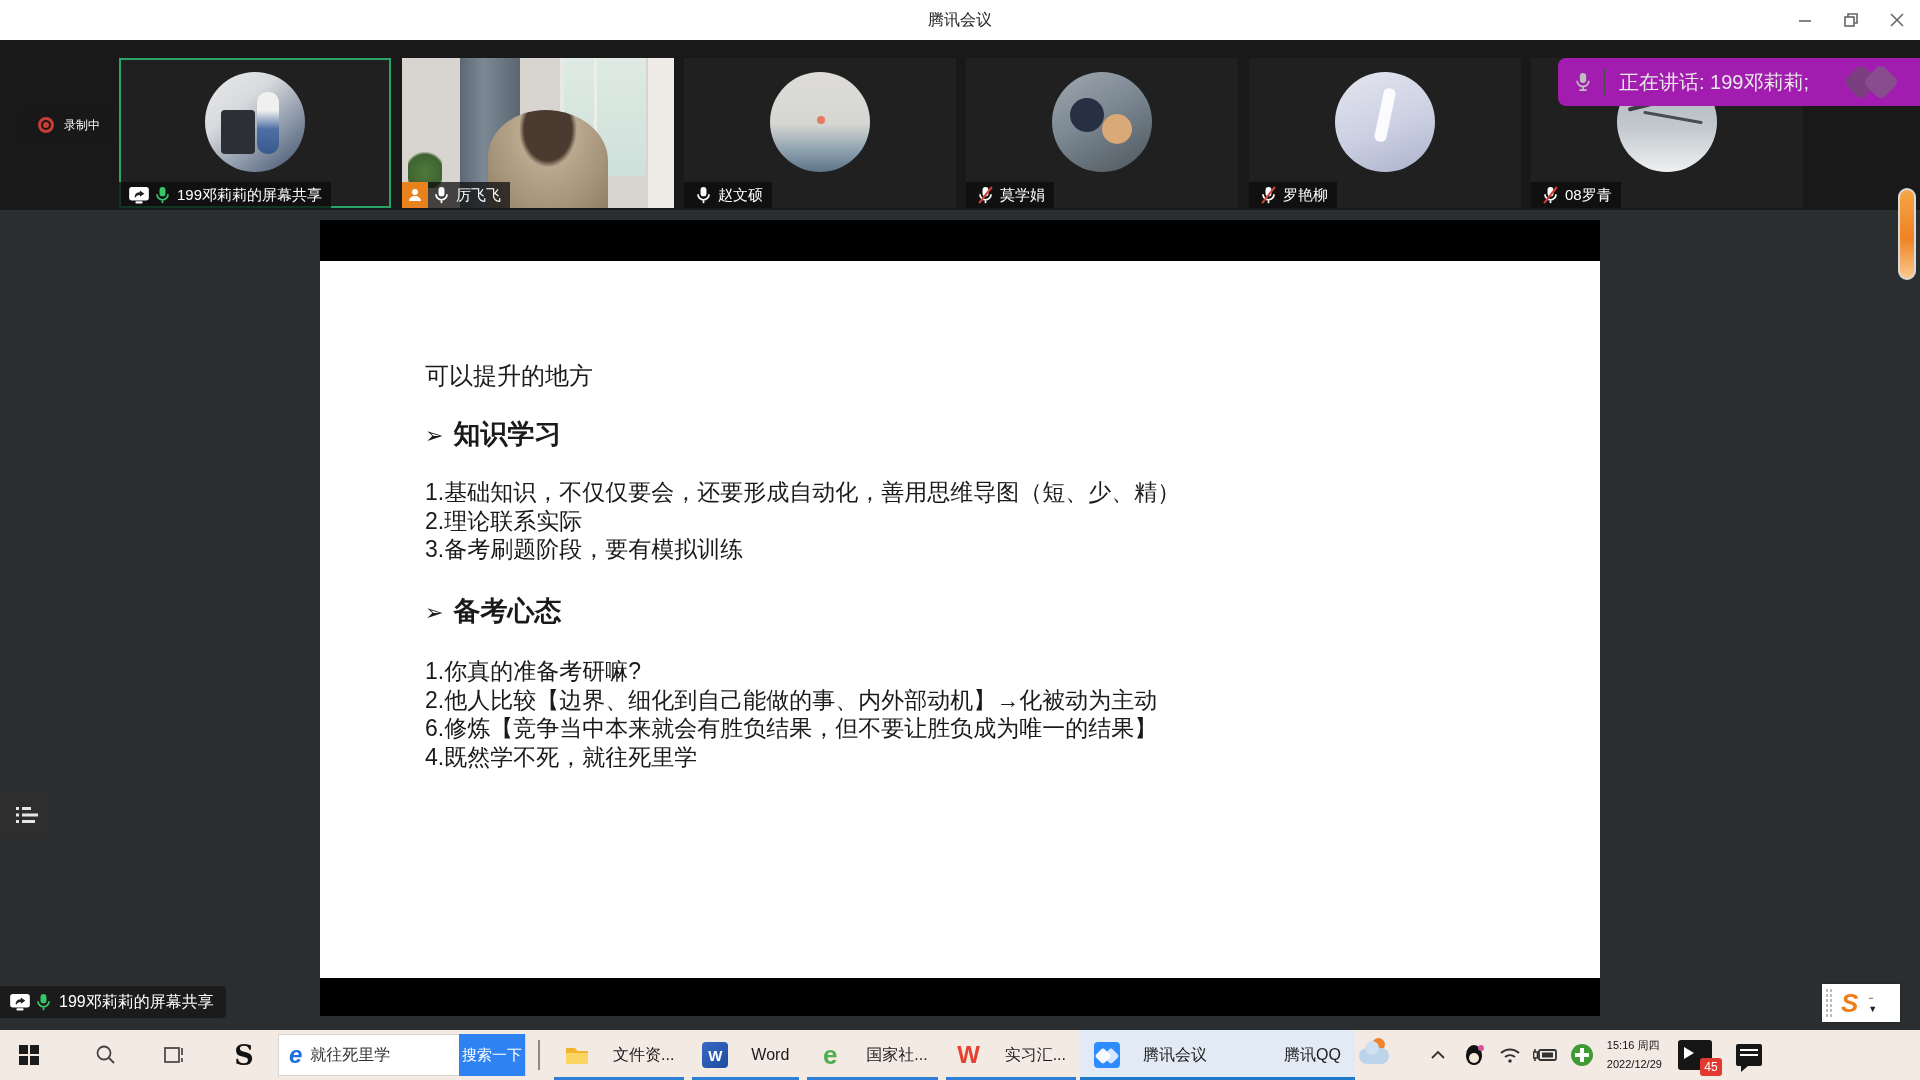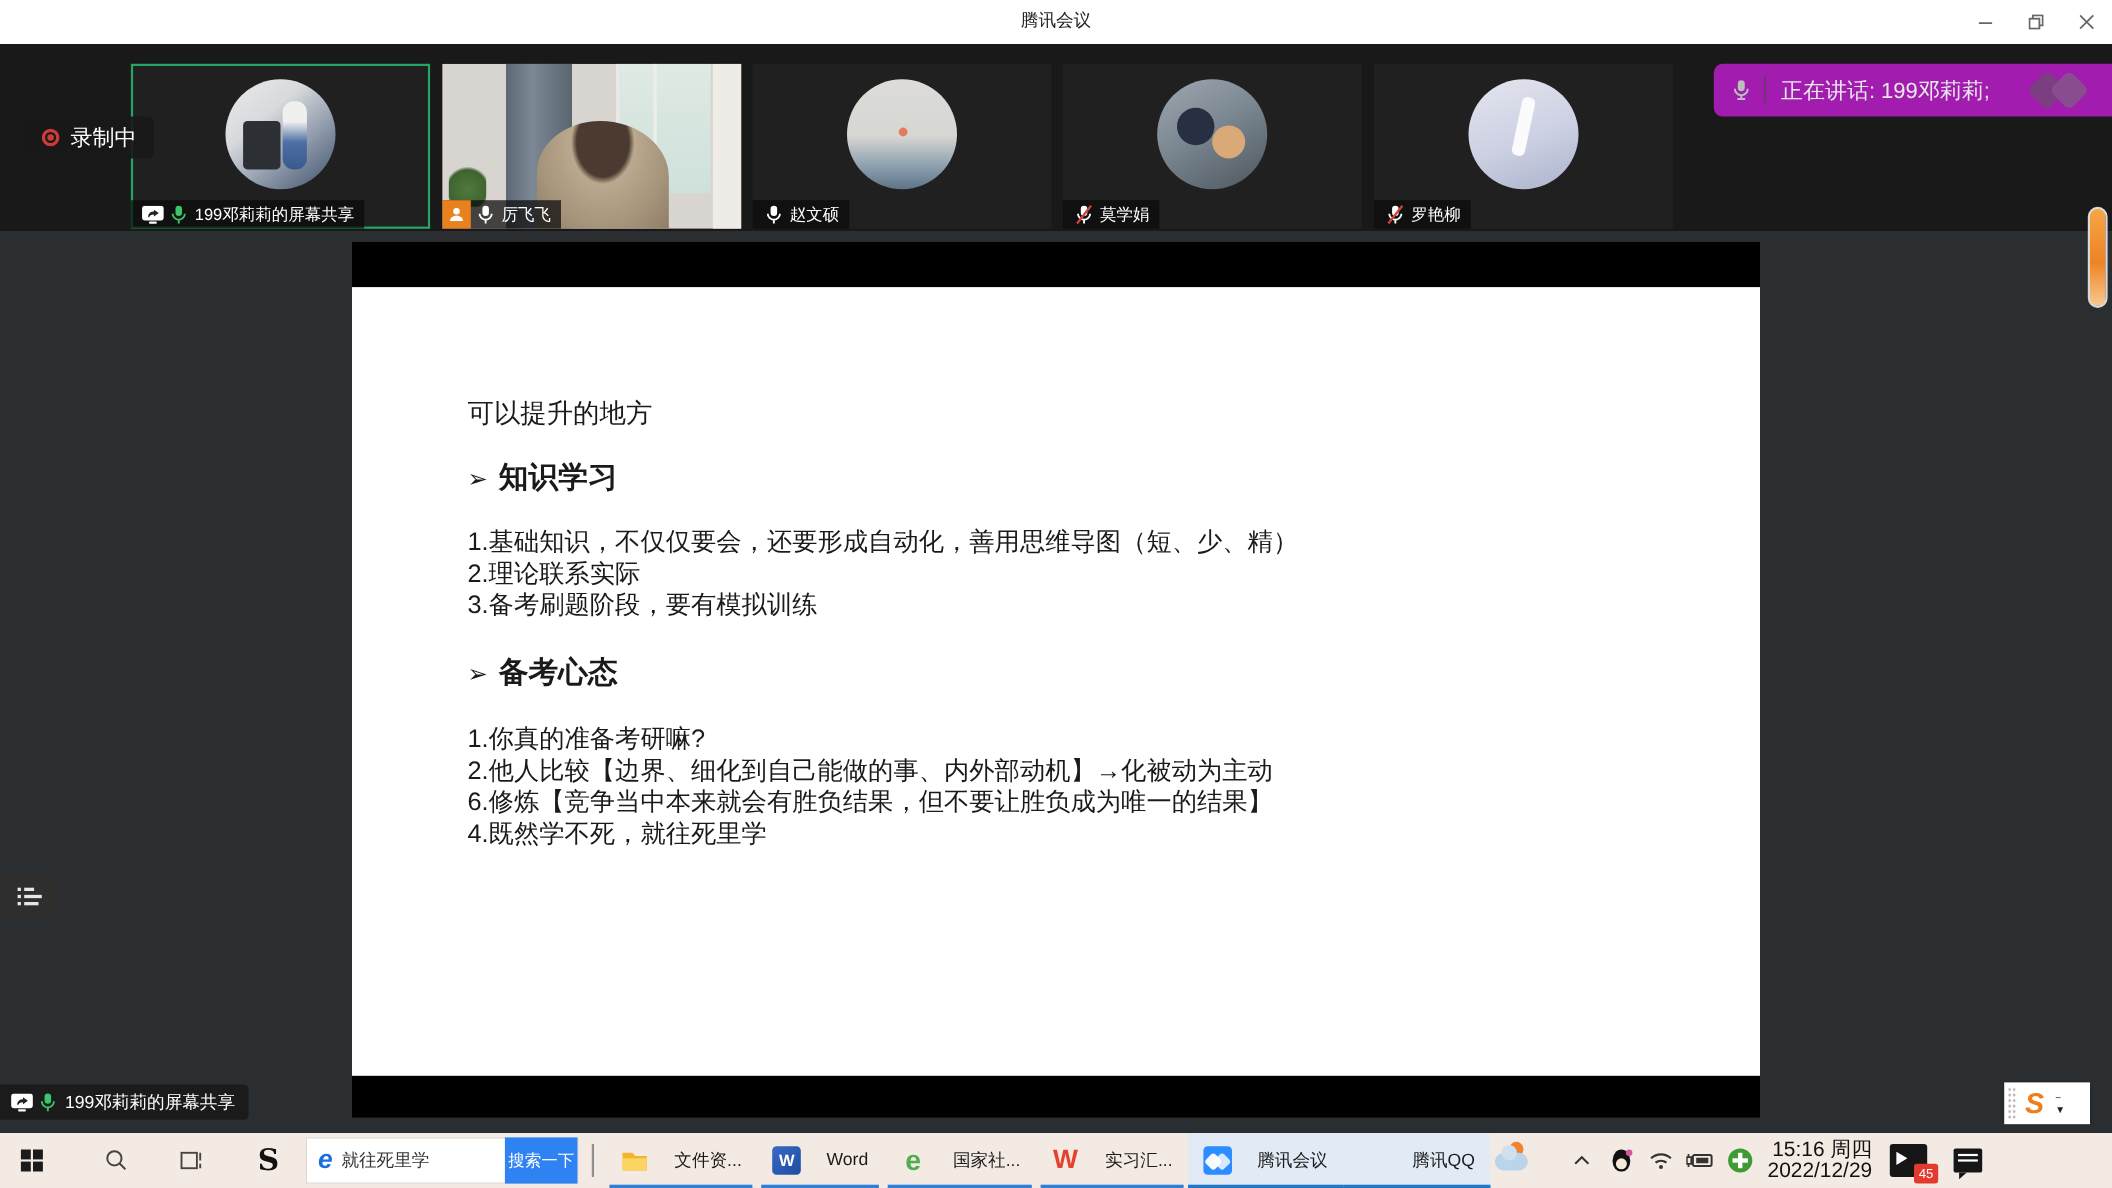--- a/index.html
+++ b/index.html
@@ -54,21 +54,21 @@
   .v2-window:before { content:""; position:absolute; left:30px; top:0; width:3px; height:100%; background:#eceee9; }
   .v2-shelf { position:absolute; right:0; top:0; width:26px; height:150px; background:#efece7; }
   .v2-person { position:absolute; left:86px; top:52px; width:120px; height:98px;
      background:radial-gradient(ellipse at 50% 20%, #4a3a30 0%, #4a3a30 28%, #baa98e 34%, #a5937a 70%, #8f7d66 100%);
      border-radius:48% 52% 0 0; }
   .v2-plant { position:absolute; left:6px; bottom:20px; width:34px; height:40px;
      background:radial-gradient(circle at 50% 60%, #4f7a3d 0%, #3f6330 60%, transparent 70%); }
 
   
   .rec-pill { position:absolute; left:22px; top:66px; height:38px; padding:0 16px; display:flex;
-    align-items:center; gap:10px; background:rgba(24,24,24,0.9); border-radius:6px; color:#fff; font-size:20px; z-index:5; }
+    align-items:center; gap:10px; background:rgba(24,24,24,0.9); border-radius:6px; color:#fff; font-size:12px; z-index:5; }
   .rec-ico { width:16px; height:16px; border-radius:50%; border:3px solid #c93c37; position:relative; }
   .rec-ico:before { content:""; position:absolute; left:2px; top:2px; width:6px; height:6px; border-radius:50%; background:#c93c37; }
 
   
   .speaking { position:absolute; left:1558px; top:18px; width:362px; height:48px; background:#a21caf;
     border-radius:8px 0 0 8px; display:flex; align-items:center; z-index:20; }
   .speaking .mic { width:18px; height:22px; margin-left:16px; }
   .speaking .div { width:1px; height:26px; background:#4a4a4a; margin:0 14px 0 12px; }
   .speaking .txt { color:#e8e8e8; font-size:20px; white-space:nowrap; }
   .speaking .logo { position:absolute; right:14px; top:8px; width:64px; height:32px; opacity:.55; }
@@ -154,21 +154,21 @@
 
   .tray { display:flex; align-items:center; gap:10px; margin-left:14px; }
   .tray-ico { width:26px; height:26px; display:flex; align-items:center; justify-content:center; cursor:pointer; }
   .penguin { position:relative; width:16px; height:20px; background:#111; border-radius:50% 50% 45% 45%; }
   .penguin:before { content:""; position:absolute; left:3px; top:8px; width:10px; height:10px; background:#f5e9d8; border-radius:50%; }
   .penguin:after { content:""; position:absolute; right:-2px; top:0; width:6px; height:6px; background:#d6569c; border-radius:50%; }
   .shield { width:22px; height:22px; border-radius:50%; background:#3f9c35; position:relative; }
   .shield:before { content:""; position:absolute; left:9px; top:4px; width:4px; height:14px; background:#fff; }
   .shield:after  { content:""; position:absolute; left:4px; top:9px; width:14px; height:4px; background:#fff; }
 
-  .clock { text-align:right; font-size:19px; color:#111; line-height:19px; margin-left:12px; cursor:pointer; }
+  .clock { text-align:left; font-size:11px; color:#111; line-height:19px; margin-left:12px; cursor:pointer; }
 
   .media { position:relative; width:34px; height:30px; background:#161616; border-radius:3px; margin-left:16px; cursor:pointer; }
   .media:before { content:""; position:absolute; left:6px; top:7px; border-left:10px solid #fff;
     border-top:6px solid transparent; border-bottom:6px solid transparent; }
   .media .badge { position:absolute; right:-10px; bottom:-6px; min-width:22px; height:18px; background:#e23a2e;
     color:#fff; font-size:12px; line-height:18px; text-align:center; border-radius:3px; padding:0 2px; }
   .action { position:relative; width:26px; height:22px; background:#161616; border-radius:2px; margin:0 18px 0 24px; cursor:pointer; }
   .action:before { content:""; position:absolute; left:4px; top:5px; width:18px; height:2px; background:#fff;
     box-shadow:0 5px 0 #fff; }
   .action:after { content:""; position:absolute; left:5px; bottom:-6px; border-top:6px solid #161616;
@@ -285,20 +285,33 @@
         <svg class="mic-svg" viewBox="0 0 20 22">
           <rect x="6.5" y="1" width="7" height="11" rx="3.5" fill="#fff"></rect>
           <path d="M3.5 9.5 a6.5 6.5 0 0 0 13 0" fill="none" stroke="#fff" stroke-width="2"></path>
           <line x1="10" y1="16.5" x2="10" y2="20" stroke="#fff" stroke-width="2"></line>
           <line x1="2.5" y1="20" x2="17.5" y2="1" stroke="#cf4238" stroke-width="2.4"></line>
         </svg>
         <span class="name">罗艳柳</span>
       </div>
     </div>
 
+    <div class="tile" style="left:1531px">
+      <div class="avatar av6"></div>
+      <div class="label-row">
+        <span class="pad"></span>
+        <svg class="mic-svg" viewBox="0 0 20 22">
+          <rect x="6.5" y="1" width="7" height="11" rx="3.5" fill="#fff"></rect>
+          <path d="M3.5 9.5 a6.5 6.5 0 0 0 13 0" fill="none" stroke="#fff" stroke-width="2"></path>
+          <line x1="10" y1="16.5" x2="10" y2="20" stroke="#fff" stroke-width="2"></line>
+          <line x1="2.5" y1="20" x2="17.5" y2="1" stroke="#cf4238" stroke-width="2.4"></line>
+        </svg>
+        <span class="name">08罗青</span>
+      </div>
+    </div>
 
     <div class="speaking">
       <svg class="mic" viewBox="0 0 20 22">
         <rect x="6.5" y="1" width="7" height="11" rx="3.5" fill="#bdbdbd"></rect>
         <path d="M3.5 9.5 a6.5 6.5 0 0 0 13 0" fill="none" stroke="#bdbdbd" stroke-width="2"></path>
         <line x1="10" y1="16.5" x2="10" y2="20" stroke="#bdbdbd" stroke-width="2"></line>
         <line x1="6" y1="20" x2="14" y2="20" stroke="#bdbdbd" stroke-width="2"></line>
       </svg>
       <span class="div"></span>
       <span class="txt">正在讲话: 199邓莉莉;</span>

